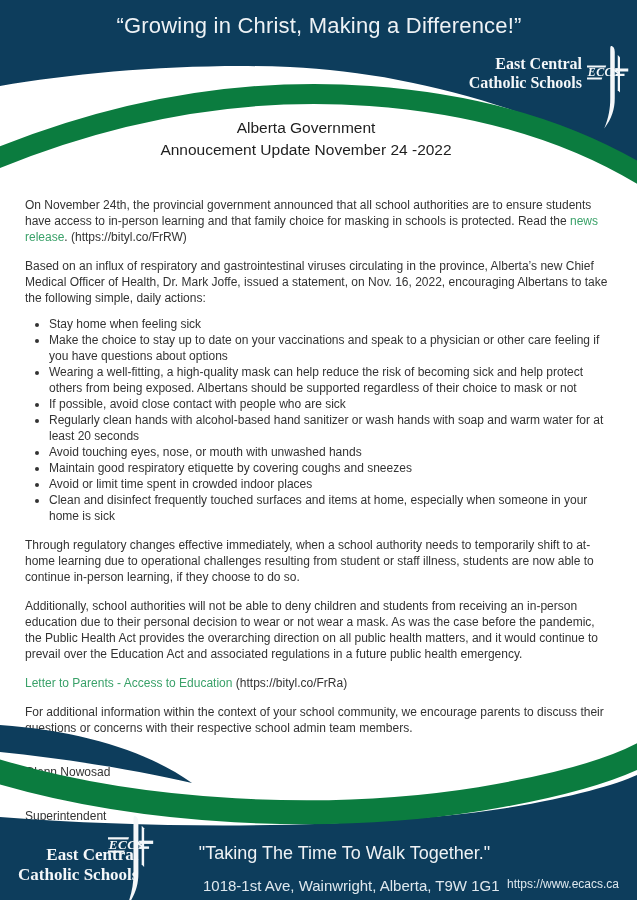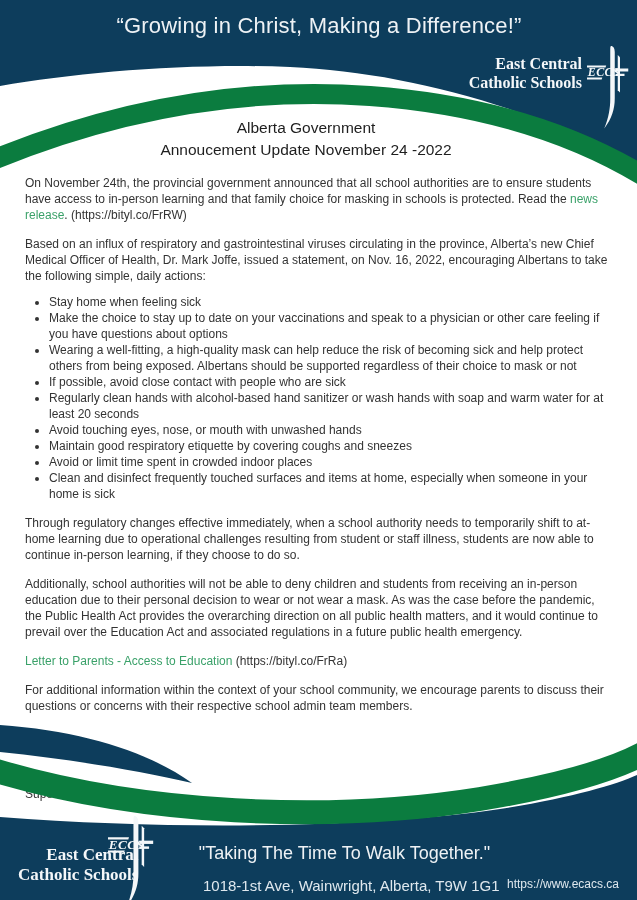--- a/index.html
+++ b/index.html
@@ -31,21 +31,21 @@
   }
   .emblem { display:block; }
 
   .doc-title {
     position:absolute; top:117px; left:0; width:100%;
     padding-right:25px; text-align:center;
     font-size:15.5px; line-height:22px; color:#1e1e1e;
   }
 
   .content {
-    position:absolute; top:175px; left:25px; width:589px;
+    position:absolute; top:197px; left:25px; width:589px;
     font-size:12px; line-height:16px; color:#333;
   }
   .content p { margin:0 0 13px 0; }
   .content ul { margin:0 0 13px 0; padding-left:24px; }
   .content li { line-height:16px; }
   a.green-link { color:#3aa169; text-decoration:none; cursor:pointer; }
   .sig { line-height:16px;margin-top:28px; }
 
   .footer-logo {
     position:absolute; left:18px; top:841px;

